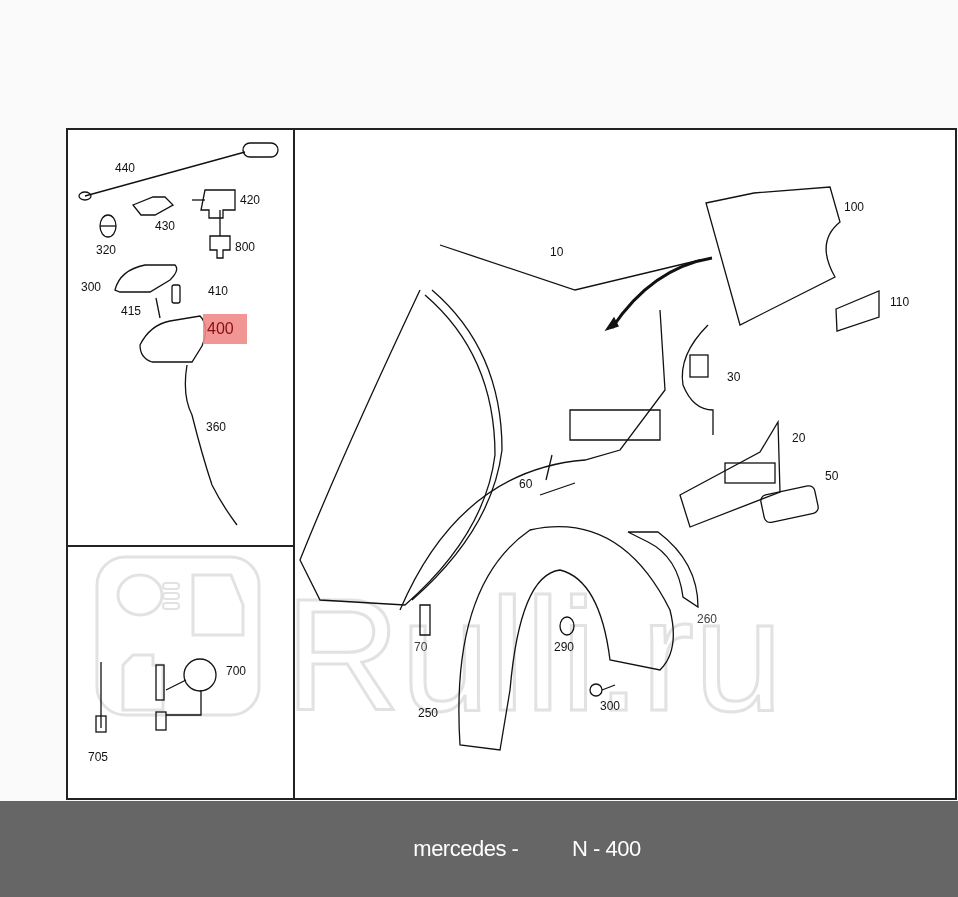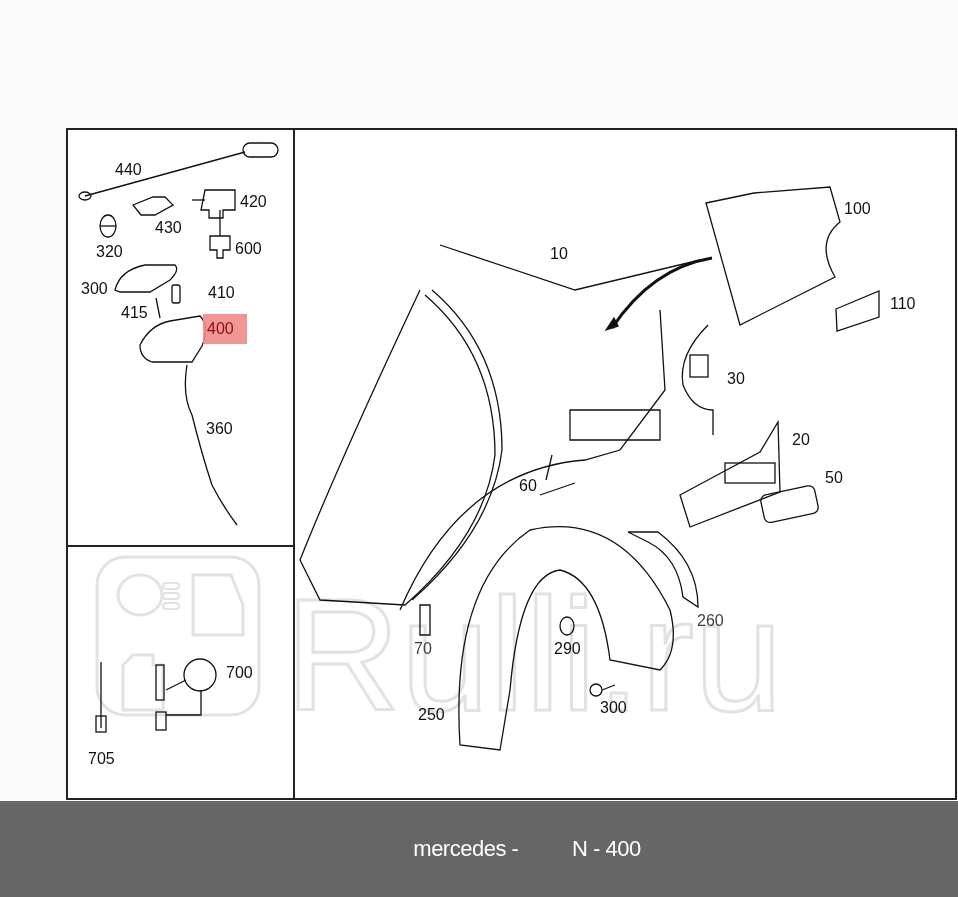--- a/index.html
+++ b/index.html
@@ -1,20 +1,20 @@
 <!DOCTYPE html>
 <html><head>
 <meta charset="utf-8">
 <style>
   html,body{margin:0;padding:0;}
   body{width:958px;height:897px;background:#fafafa;position:relative;overflow:hidden;font-family:"Liberation Sans",sans-serif;}
   .frame{position:absolute;left:66px;top:128px;width:891px;height:672px;border:2px solid #222;box-sizing:border-box;background:#fff;}
   .inset-top{position:absolute;left:66px;top:128px;width:229px;height:419px;border:2px solid #222;box-sizing:border-box;background:#fff;}
   .inset-bottom{position:absolute;left:66px;top:546px;width:229px;height:254px;border-right:2px solid #222;box-sizing:border-box;}
-  .lbl{position:absolute;font-size:16px;color:#111;line-height:1;white-space:nowrap;}
+  .lbl{position:absolute;font-size:12px;color:#111;line-height:1;white-space:nowrap;}
   .lbl.gray{color:#404040;}
   .hl{position:absolute;left:203px;top:314px;width:44px;height:30px;background:#f08a8a;opacity:.9;}
   .hl-text{position:absolute;left:207px;top:320px;font-size:16px;color:#8a1010;}
   svg.art{position:absolute;left:0;top:0;width:958px;height:897px;pointer-events:none;}
   .footer{position:absolute;left:0;top:801px;width:958px;height:96px;background:#666;display:flex;align-items:center;justify-content:center;color:#fff;font-size:22px;letter-spacing:-.5px;padding-left:48px;}
   .footer .gap{display:inline-block;width:48px;}
   .watermark{position:absolute;left:95px;top:555px;}
 </style>
 </head>
 <body>
@@ -104,21 +104,21 @@
     <line x1="602" y1="690" x2="615" y2="685"></line>
   </g>
 </svg>
 
 <div class="hl"></div>
 
 <span class="lbl" style="left:115px;top:162px">440</span>
 <span class="lbl" style="left:240px;top:194px">420</span>
 <span class="lbl" style="left:155px;top:220px">430</span>
 <span class="lbl" style="left:96px;top:244px">320</span>
-<span class="lbl" style="left:235px;top:241px">600</span>
+<span class="lbl" style="left:235px;top:241px">800</span>
 <span class="lbl" style="left:81px;top:281px">300</span>
 <span class="lbl" style="left:208px;top:285px">410</span>
 <span class="lbl" style="left:121px;top:305px">415</span>
 <span class="hl-text">400</span>
 <span class="lbl" style="left:206px;top:421px">360</span>
 
 <span class="lbl" style="left:226px;top:665px">700</span>
 <span class="lbl" style="left:88px;top:751px">705</span>
 
 <span class="lbl" style="left:550px;top:246px">10</span>

